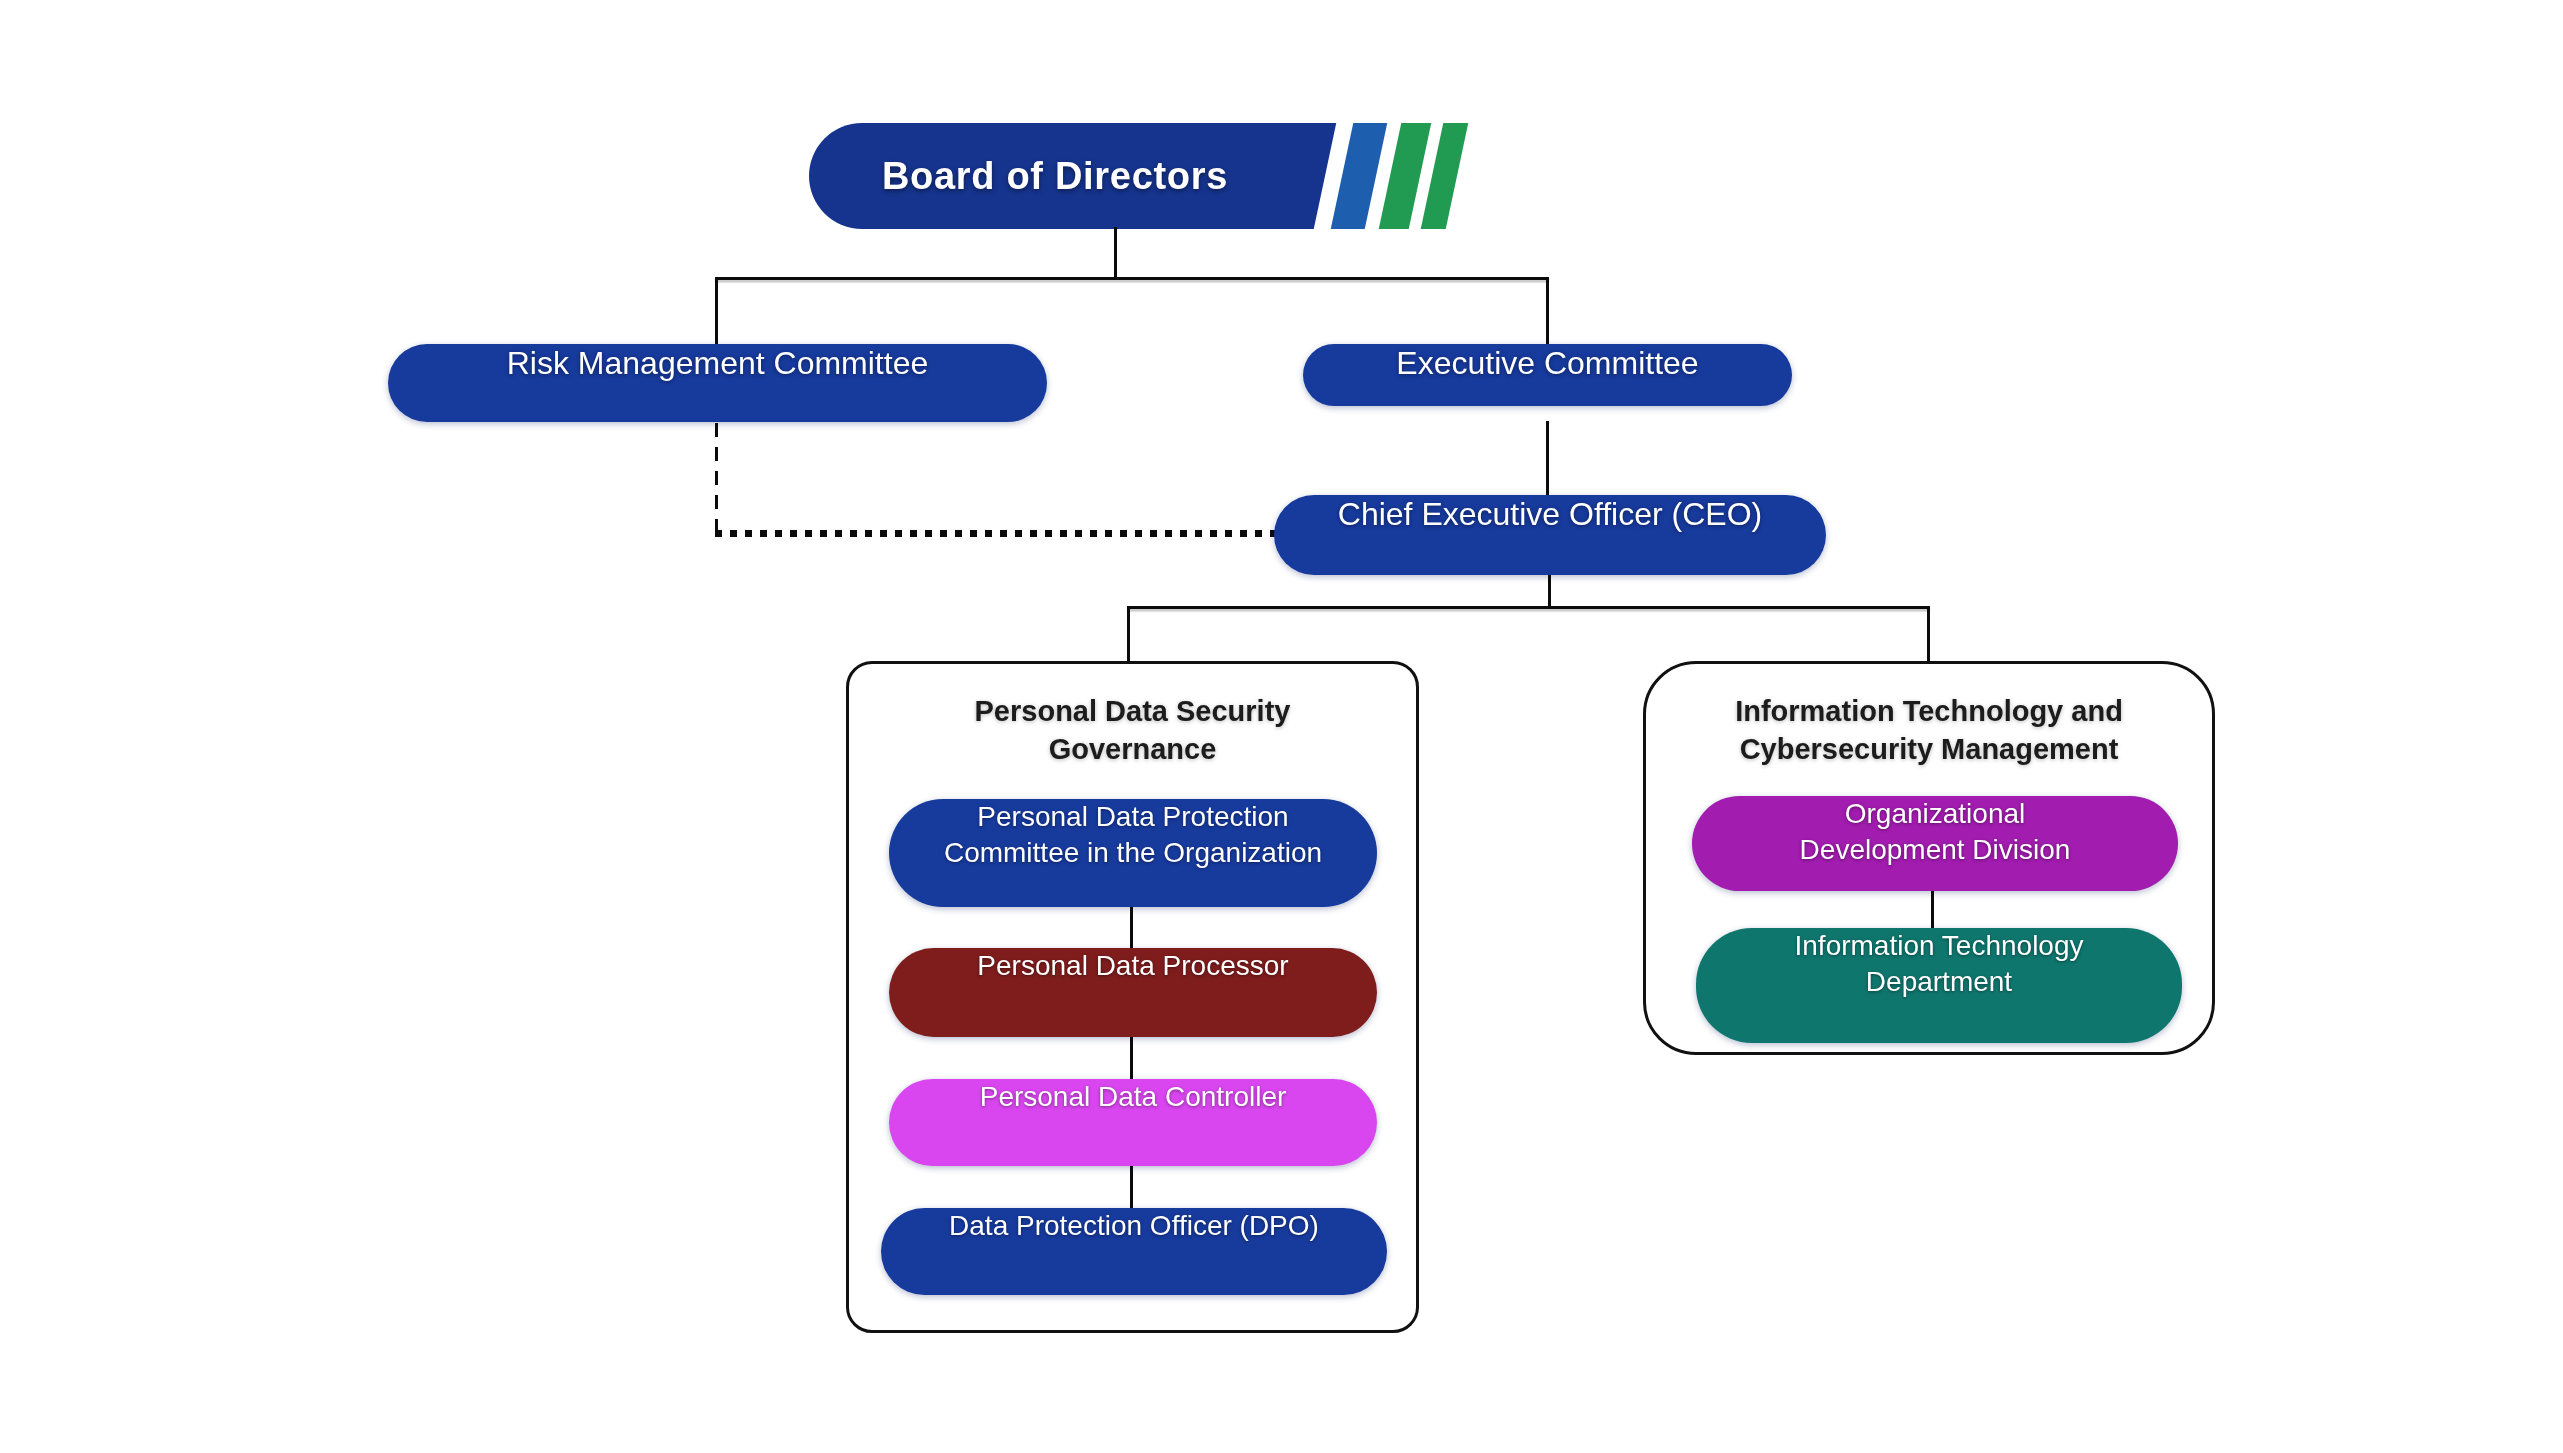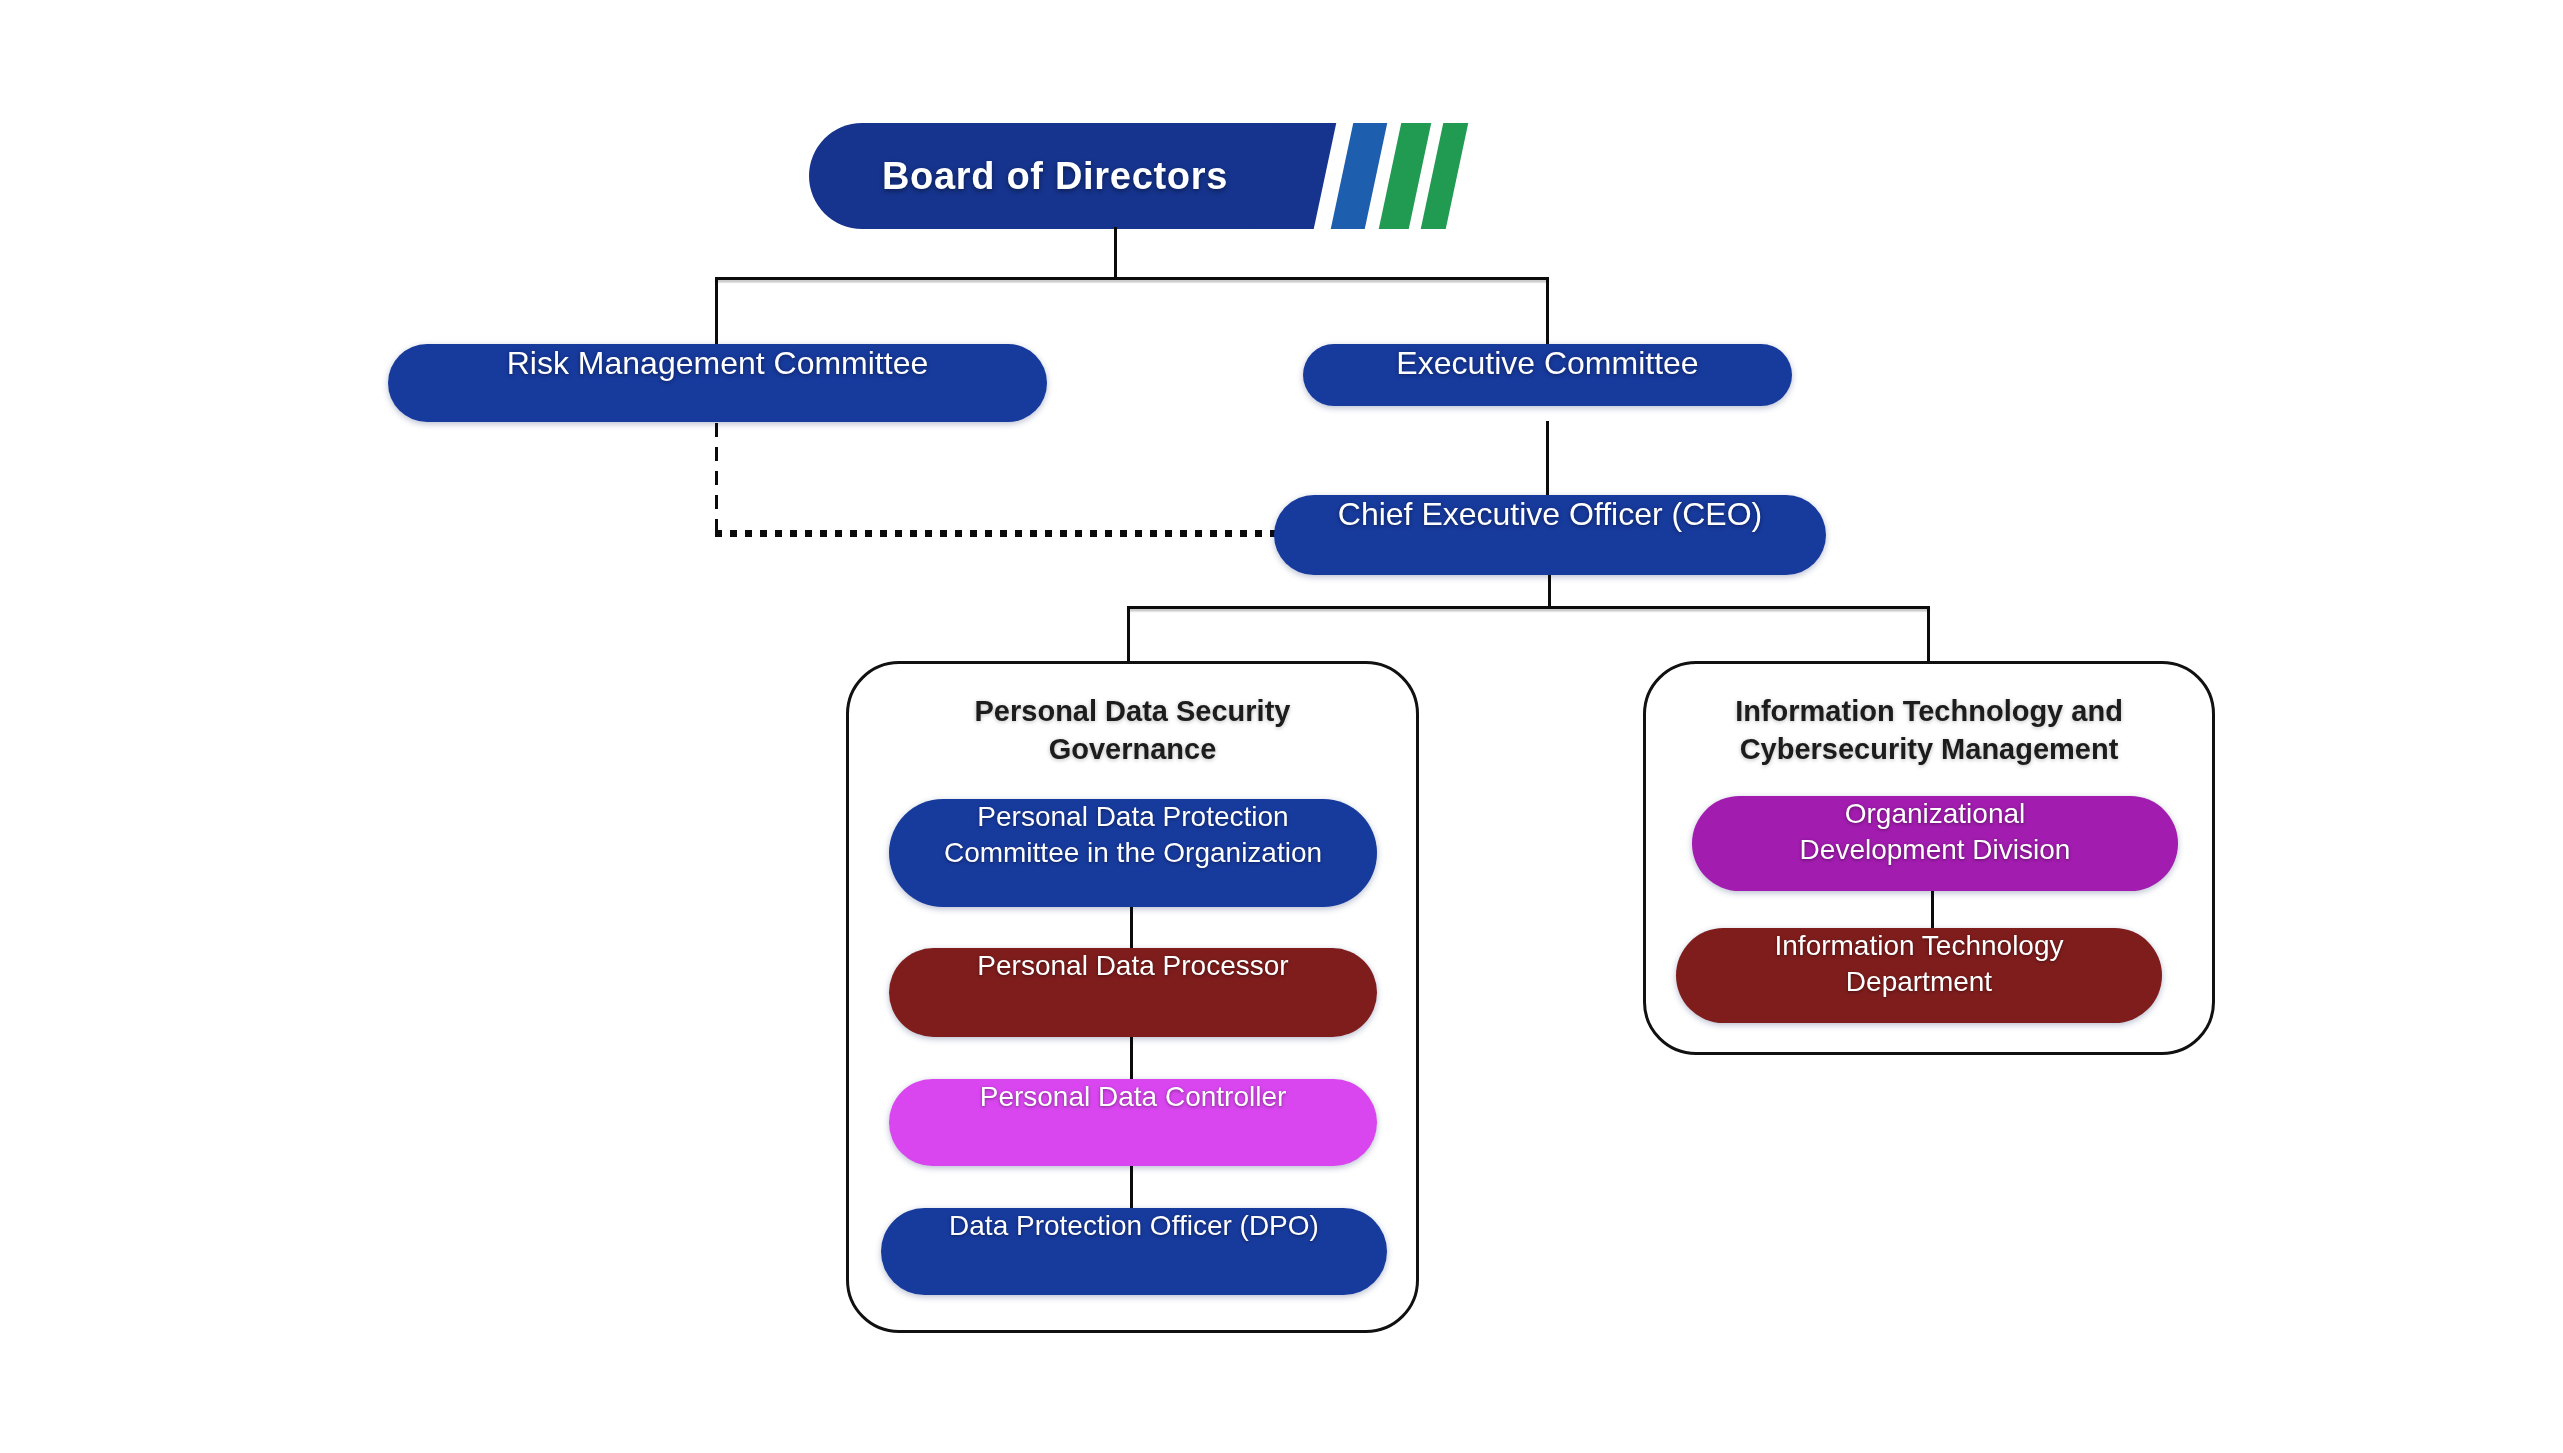--- a/index.html
+++ b/index.html
@@ -87,21 +87,21 @@
 
   <div class="pill pill-lg" style="left:1274px;top:495px;width:552px;height:80px;background:#173a9d;">
     <span>Chief Executive Officer (CEO)</span>
   </div>
 
   <div class="line-v" style="left:1548px;top:575px;height:32px;"></div>
   <div class="line-h" style="left:1127px;top:606px;width:803px;"></div>
   <div class="line-v" style="left:1127px;top:606px;height:57px;"></div>
   <div class="line-v" style="left:1927px;top:606px;height:57px;"></div>
 
-  <div class="group-box" style="left:846px;top:661px;width:573px;height:672px;">
+  <div class="group-box" style="left:846px;top:661px;width:573px;height:672px;border-radius:26px;">
     <div class="group-title" style="top:28px;">
       <span>Personal Data Security</span>
       <span>Governance</span>
     </div>
 
     <div class="pill pill-sm" style="left:40px;top:135px;width:488px;height:108px;background:#173a9d;">
       <span>Personal Data Protection</span>
       <span>Committee in the Organization</span>
     </div>
     <div class="line-v" style="left:281px;top:243px;height:41px;"></div>
@@ -126,20 +126,20 @@
       <span>Information Technology and</span>
       <span>Cybersecurity Management</span>
     </div>
 
     <div class="pill pill-sm" style="left:46px;top:132px;width:486px;height:95px;background:#a21caf;">
       <span>Organizational</span>
       <span>Development Division</span>
     </div>
     <div class="line-v" style="left:285px;top:227px;height:37px;"></div>
 
-    <div class="pill pill-sm" style="left:30px;top:264px;width:486px;height:95px;background:#7f1d1d;">
+    <div class="pill pill-sm" style="left:50px;top:264px;width:486px;height:115px;background:#0f766e;">
       <span>Information Technology</span>
       <span>Department</span>
     </div>
   </div>
 
 </div>
 
 
 </body></html>

